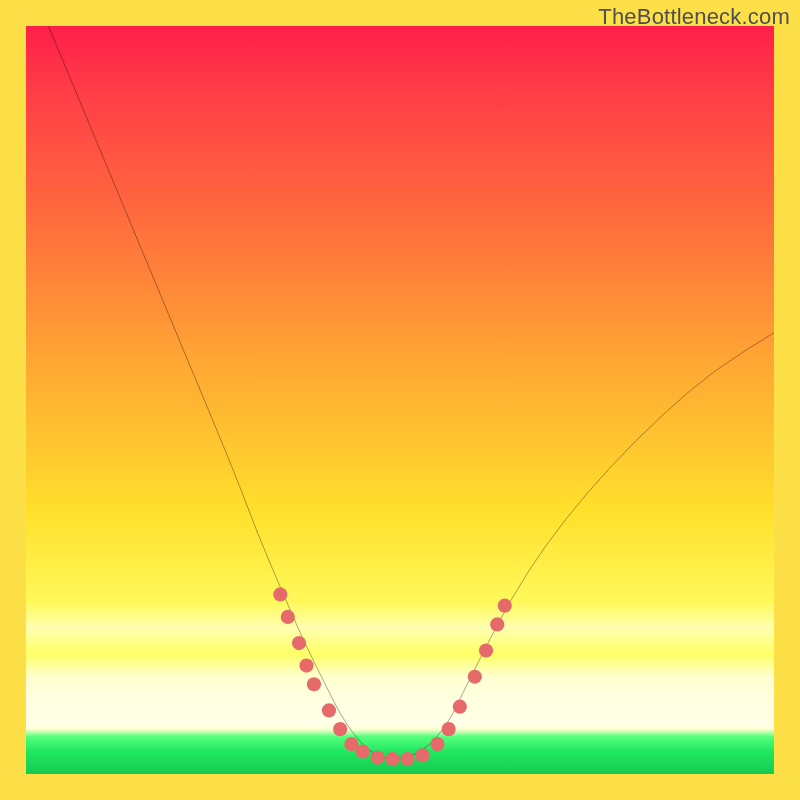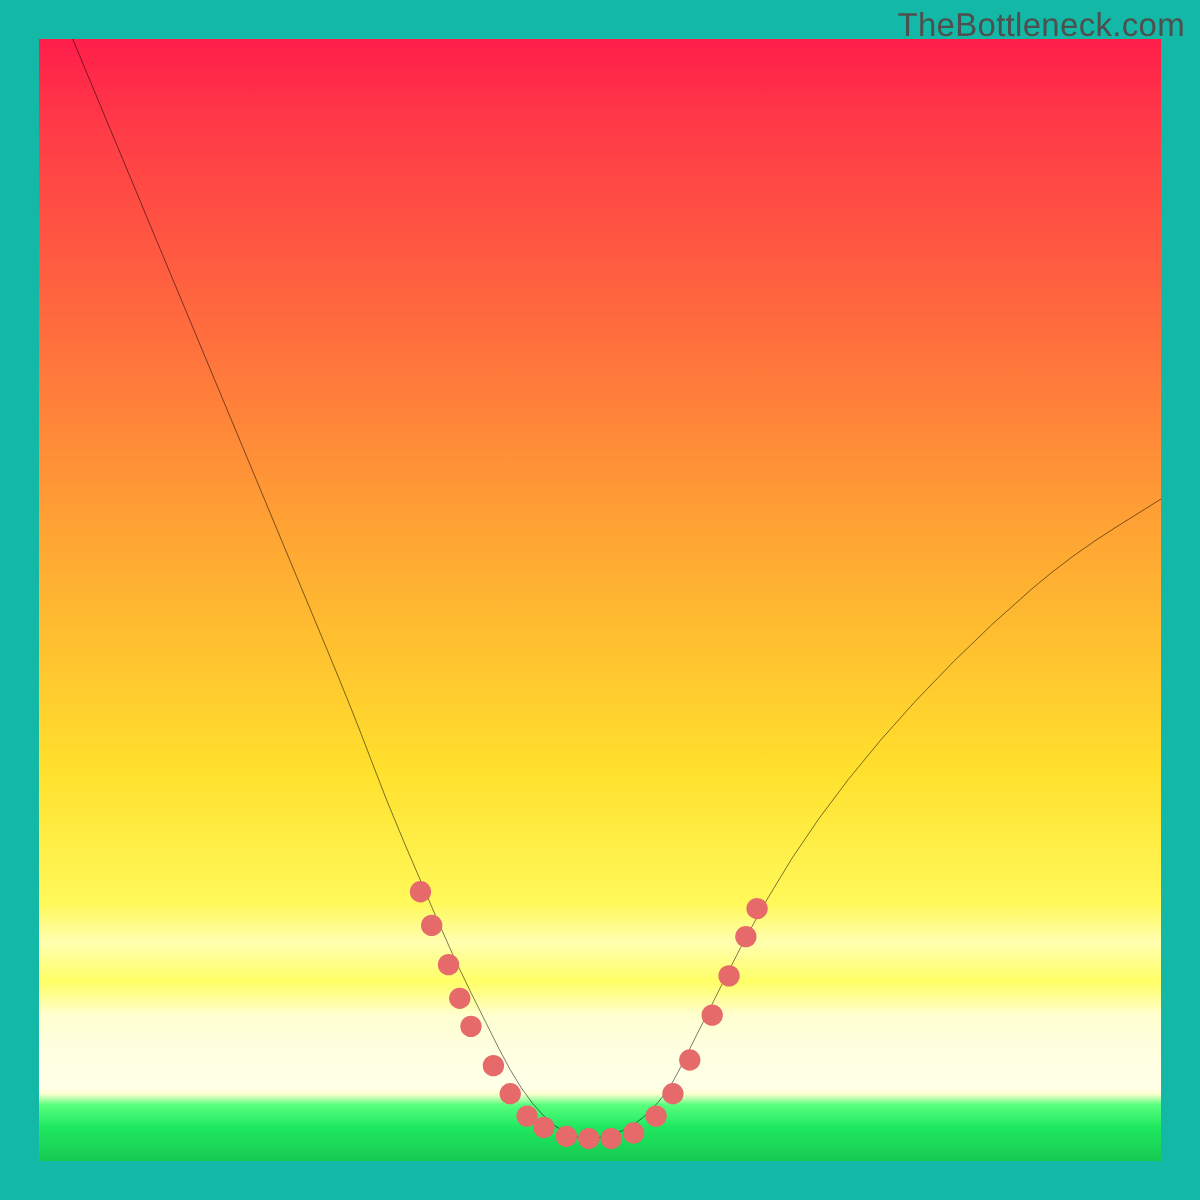--- a/index.html
+++ b/index.html
@@ -8,21 +8,21 @@
     width: 800px;
     height: 800px;
     overflow: hidden;
     background: #000;
     font-family: Arial, Helvetica, sans-serif;
   }
   .frame {
     position: relative;
     width: 800px;
     height: 800px;
-    background: #14b8a6;
+    background: #fde047;
   }
   .attrib {
     position: absolute;
     top: 4px;
     right: 10px;
     color: #4f4f4f;
     font-size: 22px;
     font-weight: 400;
     letter-spacing: 0.2px;
     z-index: 5;

